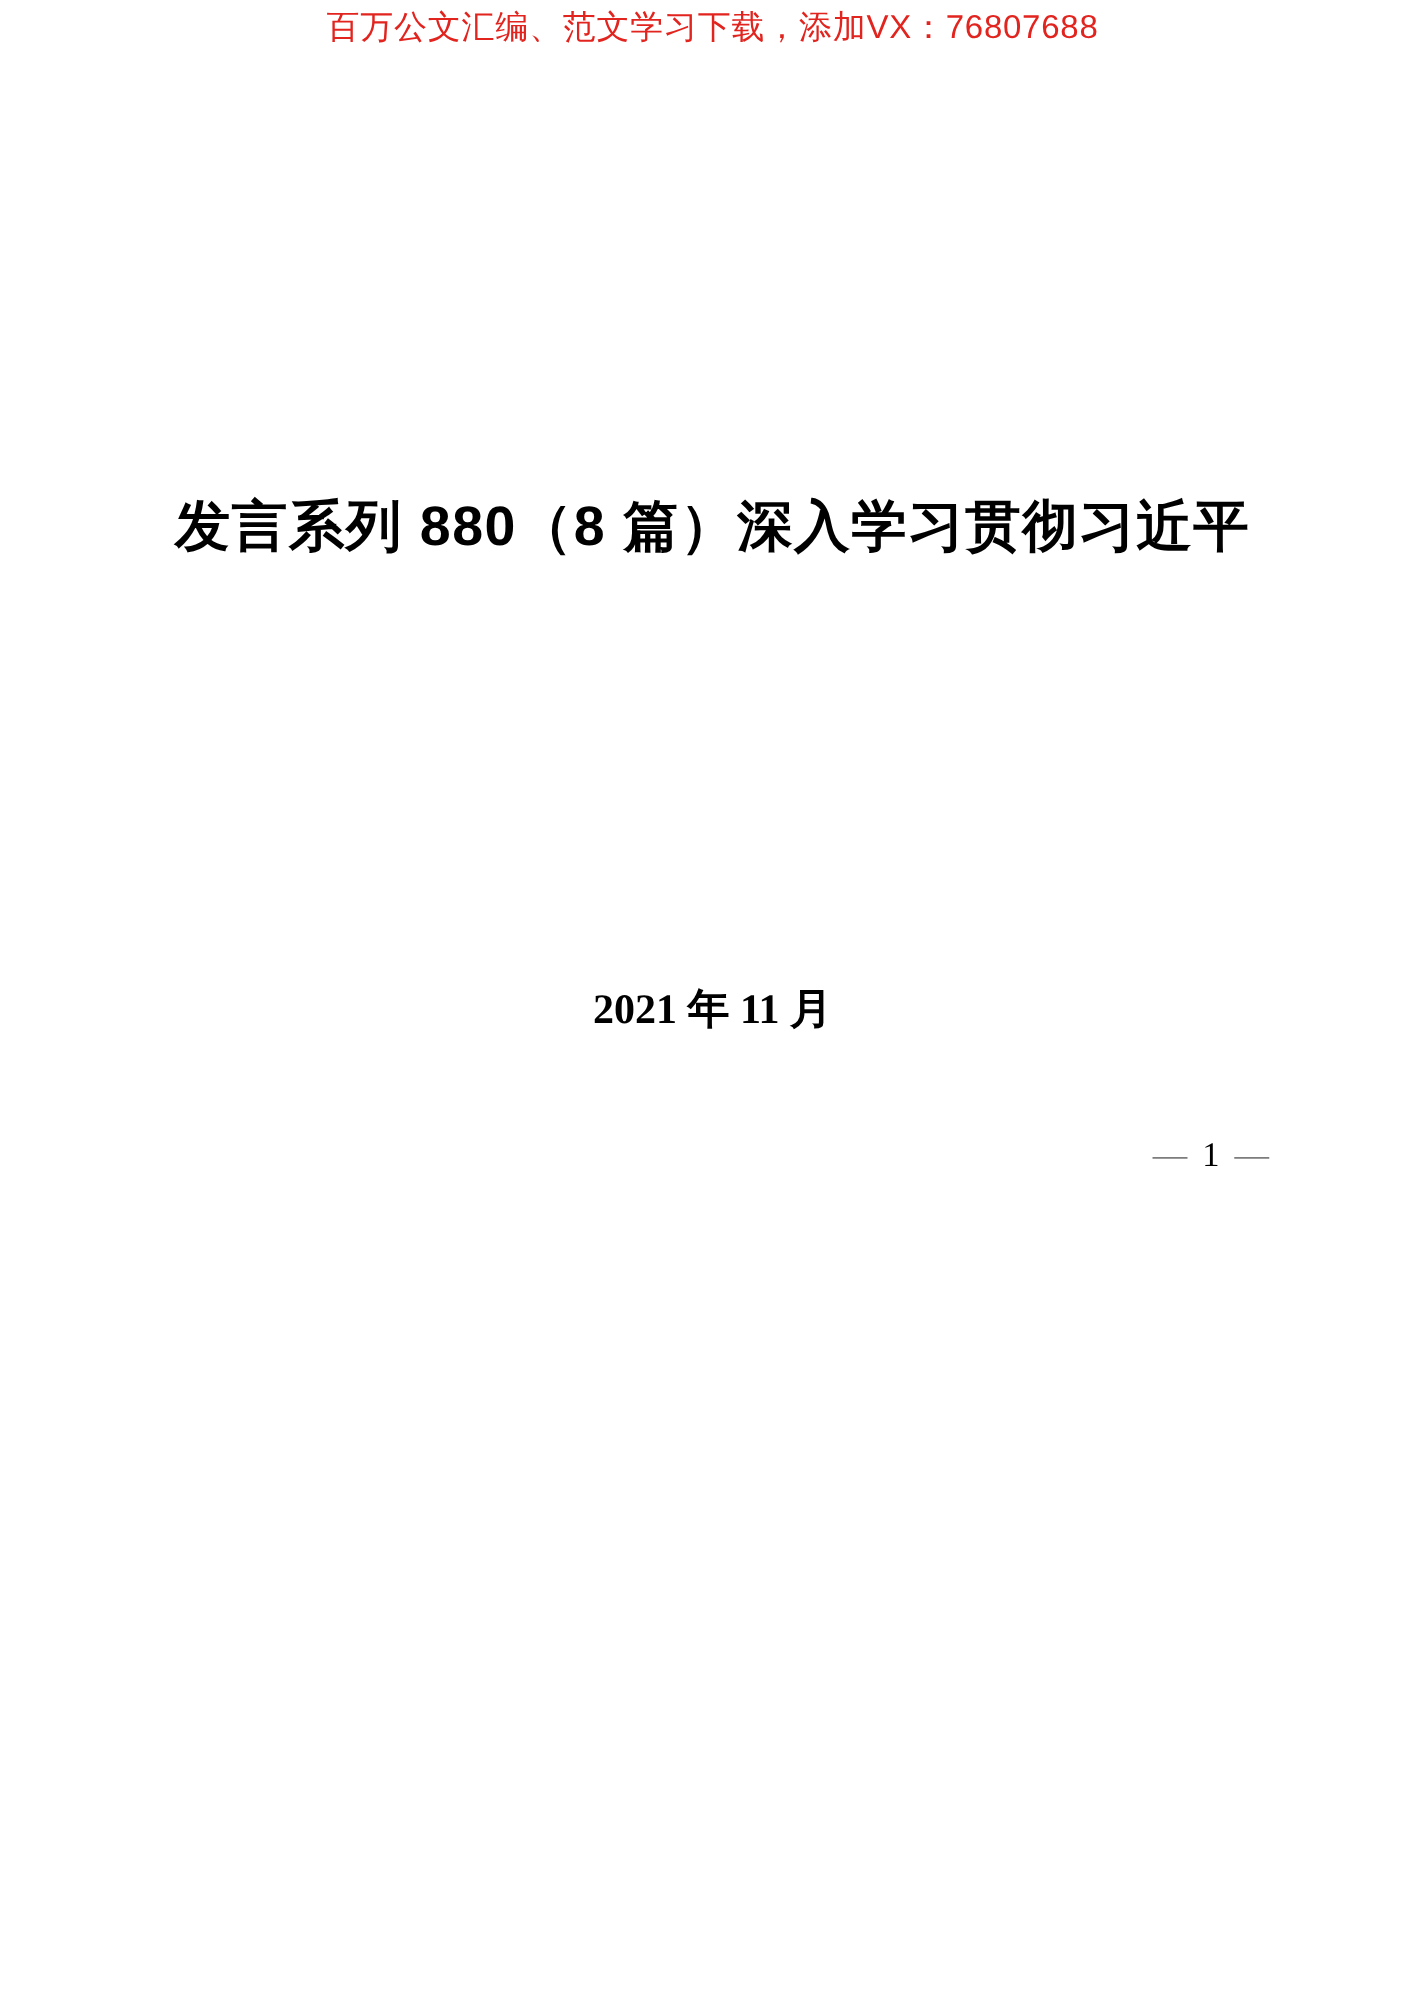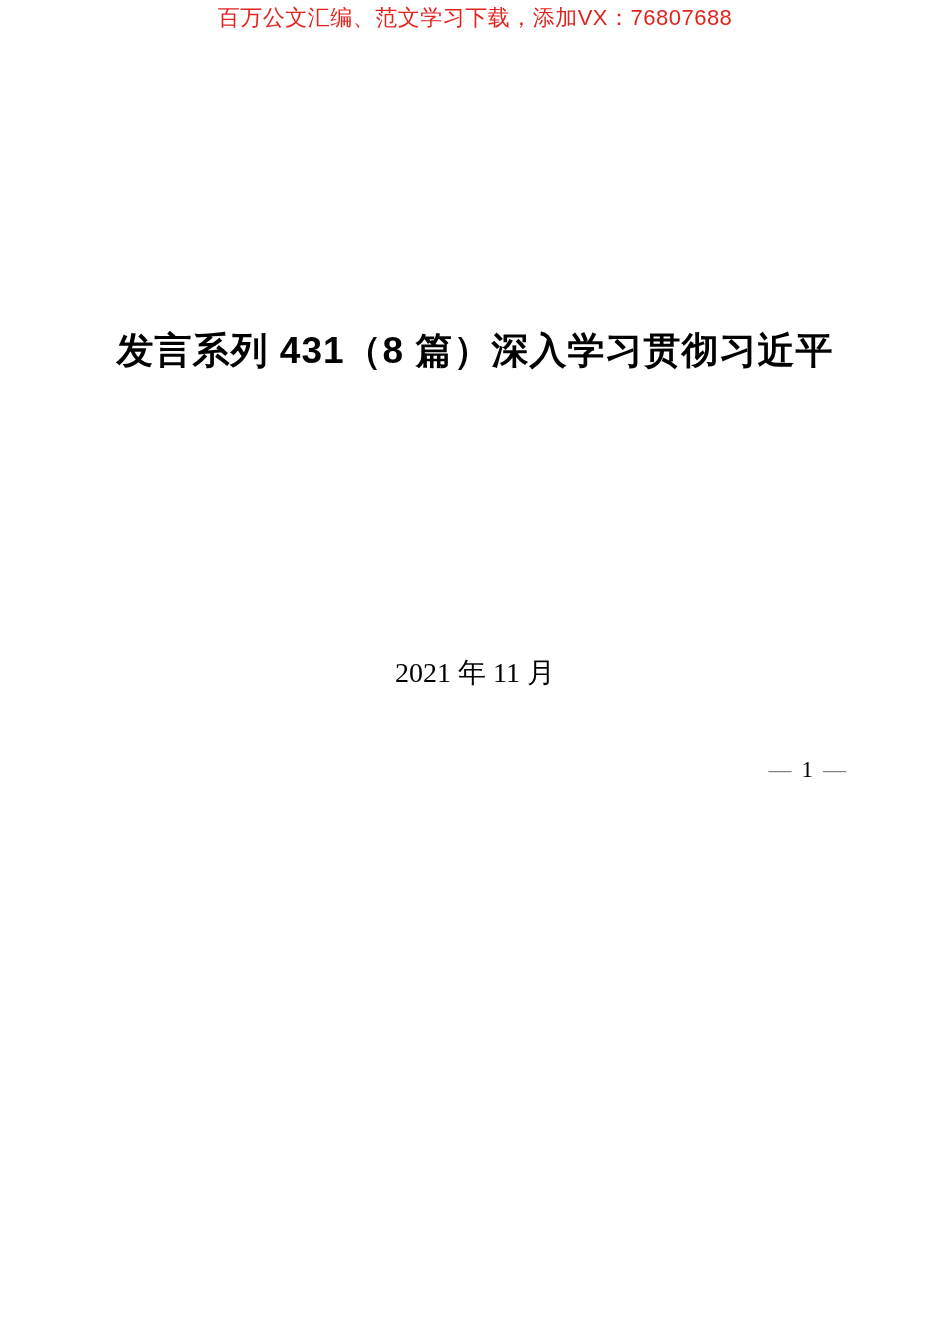--- a/index.html
+++ b/index.html
@@ -50,21 +50,21 @@
   .doc-title .title-line {
     display: block;
   }
   .doc-date {
     position: absolute;
     top: 654px;
     left: 0;
     width: 100%;
     text-align: center;
     font-size: 28px;
-    font-weight: 400;
+    font-weight: 700;
     color: var(--text_black);
     font-family: "Liberation Serif", serif;
   }
   .page-number {
     position: absolute;
     top: 756px;
     right: 104px;
     display: flex;
     align-items: baseline;
     gap: 10px;
@@ -81,21 +81,21 @@
   }
 </style>
 </head>
 <body>
 
 <div class="page">
 
   <div class="header-notice">百万公文汇编、范文学习下载，添加VX：76807688</div>
 
   <h1 class="doc-title">
-    <span class="title-line">发言系列 431（8 篇）深入学习贯彻习近平</span>
+    <span class="title-line">发言系列 880（8 篇）深入学习贯彻习近平</span>
   </h1>
 
   <div class="doc-date">2021 年 11 月</div>
 
   <div class="page-number">
     <span class="dash">—</span>
     <span class="num">1</span>
     <span class="dash">—</span>
   </div>
 

